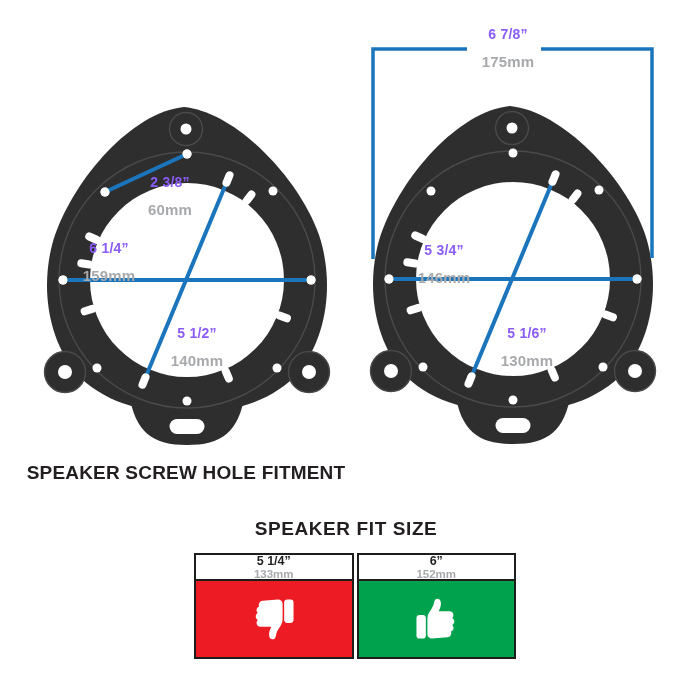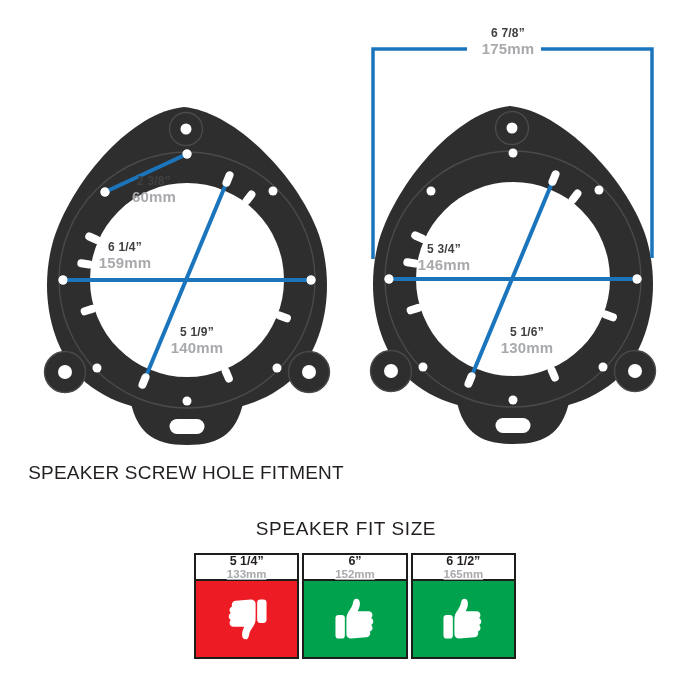--- a/index.html
+++ b/index.html
@@ -13,54 +13,54 @@
   svg.rings{position:absolute;left:0;top:0;}
 
   
   .dim{
     position:absolute;
     transform:translateX(-50%);
     text-align:center;
     white-space:nowrap;
     line-height:1.0;
   }
-  .dim-in{font-size:12px;font-weight:700;color:#404040;letter-spacing:.2px;}
-  .dim-mm{font-size:15px;font-weight:700;color:#a7a9ac;margin-top:2px;letter-spacing:.2px;}
+  .dim-in{font-size:14px;font-weight:700;color:#8b5cf6;letter-spacing:.2px;}
+  .dim-mm{font-size:15px;font-weight:700;color:#a7a9ac;margin-top:13px;letter-spacing:.2px;}
 
   .caption{
     position:absolute;
     transform:translateX(-50%);
-    font-size:19px;font-weight:400;color:#231f20;
+    font-size:19px;font-weight:700;color:#231f20;
     letter-spacing:.2px;white-space:nowrap;
   }
 
   .fit-title{
     position:absolute;left:346px;top:518px;
     transform:translateX(-50%);
-    font-size:19px;font-weight:400;letter-spacing:.6px;
+    font-size:19px;font-weight:700;letter-spacing:.6px;
     color:#231f20;white-space:nowrap;
   }
 
   .fit-table{
     position:absolute;left:194px;top:553px;
     width:322px;height:106px;
     display:flex;gap:3px;
   }
   .fit-col{
     flex:1;display:flex;flex-direction:column;
     border:2px solid #1d1d1b;background:#fff;
   }
   .fit-head{
     height:26px;box-sizing:border-box;
     border-bottom:2px solid #1d1d1b;
     display:flex;flex-direction:column;justify-content:center;
     text-align:center;background:#fff;
   }
   .fit-in{font-size:12.5px;font-weight:700;color:#231f20;line-height:13px;}
-  .fit-mm{font-size:11.5px;font-weight:700;color:#a7a9ac;line-height:12px;text-decoration:underline;}
+  .fit-mm{font-size:11.5px;font-weight:700;color:#a7a9ac;line-height:12px;}
   .fit-cell{
     flex:1;display:flex;align-items:center;justify-content:center;
   }
   .thumb{width:52px;height:50px;display:block;}
   .fit-no .thumb{transform:rotate(180deg);}
 </style>
 </head>
 <body>
 
 <div class="stage">
@@ -146,30 +146,30 @@
         <circle cx="389" cy="279" r="4.5"></circle>
         <circle cx="637" cy="279" r="4.5"></circle>
         <use href="#end-slot" transform="translate(554,178) rotate(-67.5)"></use>
         <use href="#end-slot" transform="translate(470,380) rotate(-67.5)"></use>
       </g>
 
       <path d="M 373 259 L 373 49 L 467 49 M 541 49 L 652 49 L 652 258" fill="none" stroke="#1b75bc" stroke-width="3.5"></path>
     </g>
   </svg>
 
-  <div class="dim" style="left:154px;top:175px">
+  <div class="dim" style="left:170px;top:175px">
     <div class="dim-in">2 3/8”</div>
     <div class="dim-mm">60mm</div>
   </div>
-  <div class="dim" style="left:125px;top:241px">
+  <div class="dim" style="left:109px;top:241px">
     <div class="dim-in">6 1/4”</div>
     <div class="dim-mm">159mm</div>
   </div>
   <div class="dim" style="left:197px;top:326px">
-    <div class="dim-in">5 1/9”</div>
+    <div class="dim-in">5 1/2”</div>
     <div class="dim-mm">140mm</div>
   </div>
 
   <div class="dim" style="left:508px;top:27px">
     <div class="dim-in">6 7/8”</div>
     <div class="dim-mm">175mm</div>
   </div>
   <div class="dim" style="left:444px;top:243px">
     <div class="dim-in">5 3/4”</div>
     <div class="dim-mm">146mm</div>
@@ -201,27 +201,15 @@
         <div class="fit-in">6”</div>
         <div class="fit-mm">152mm</div>
       </div>
       <div class="fit-cell fit-yes" style="background: rgb(0, 162, 77);">
         <svg class="thumb" viewBox="0 0 64 64">
           <rect x="7" y="27" width="12" height="30" rx="4" fill="#fff"></rect>
           <path fill="#fff" d="M27 57 c-3.5 0-6-2.2-6-5.5 V32 c0-9 7-12 8.5-21 .5-3 1.8-5 4.2-5 2.8 0 4.6 2.4 4.6 6 0 4-1.6 7-2.8 10 h13.8 c2.8 0 5 2.2 5 4.8 0 1.6-.7 3-1.8 3.9 1.7 .8 2.9 2.5 2.9 4.5 0 1.9-1.1 3.6-2.7 4.4 1 .9 1.7 2.3 1.7 3.8 0 2.2-1.4 4-3.4 4.7 .3 .7 .5 1.4 .5 2.2 0 2.9-2.3 5.2-5.2 5.2 Z"></path>
         </svg>
       </div>
     </div>
-    <div class="fit-col">
-      <div class="fit-head">
-        <div class="fit-in">6 1/2”</div>
-        <div class="fit-mm">165mm</div>
-      </div>
-      <div class="fit-cell fit-yes" style="background: rgb(0, 162, 77);">
-        <svg class="thumb" viewBox="0 0 64 64">
-          <rect x="7" y="27" width="12" height="30" rx="4" fill="#fff"></rect>
-          <path fill="#fff" d="M27 57 c-3.5 0-6-2.2-6-5.5 V32 c0-9 7-12 8.5-21 .5-3 1.8-5 4.2-5 2.8 0 4.6 2.4 4.6 6 0 4-1.6 7-2.8 10 h13.8 c2.8 0 5 2.2 5 4.8 0 1.6-.7 3-1.8 3.9 1.7 .8 2.9 2.5 2.9 4.5 0 1.9-1.1 3.6-2.7 4.4 1 .9 1.7 2.3 1.7 3.8 0 2.2-1.4 4-3.4 4.7 .3 .7 .5 1.4 .5 2.2 0 2.9-2.3 5.2-5.2 5.2 Z"></path>
-        </svg>
-      </div>
-    </div>
   </div>
 
 </div>
 
 </body></html>

